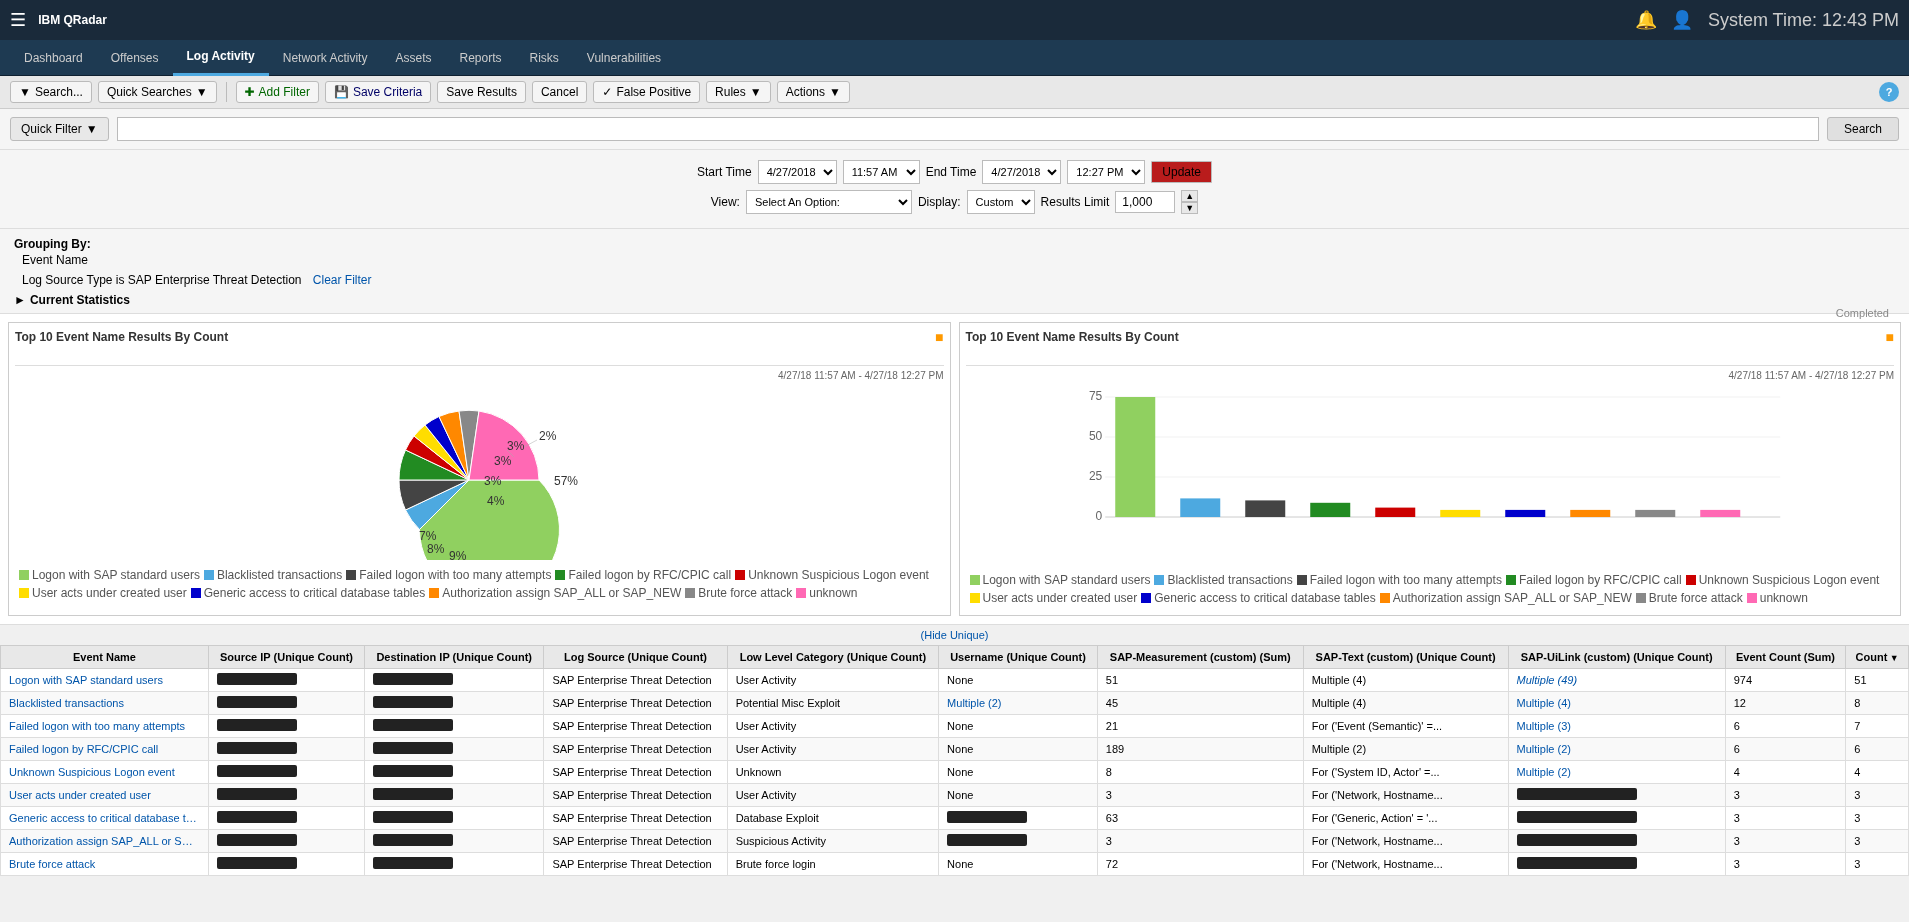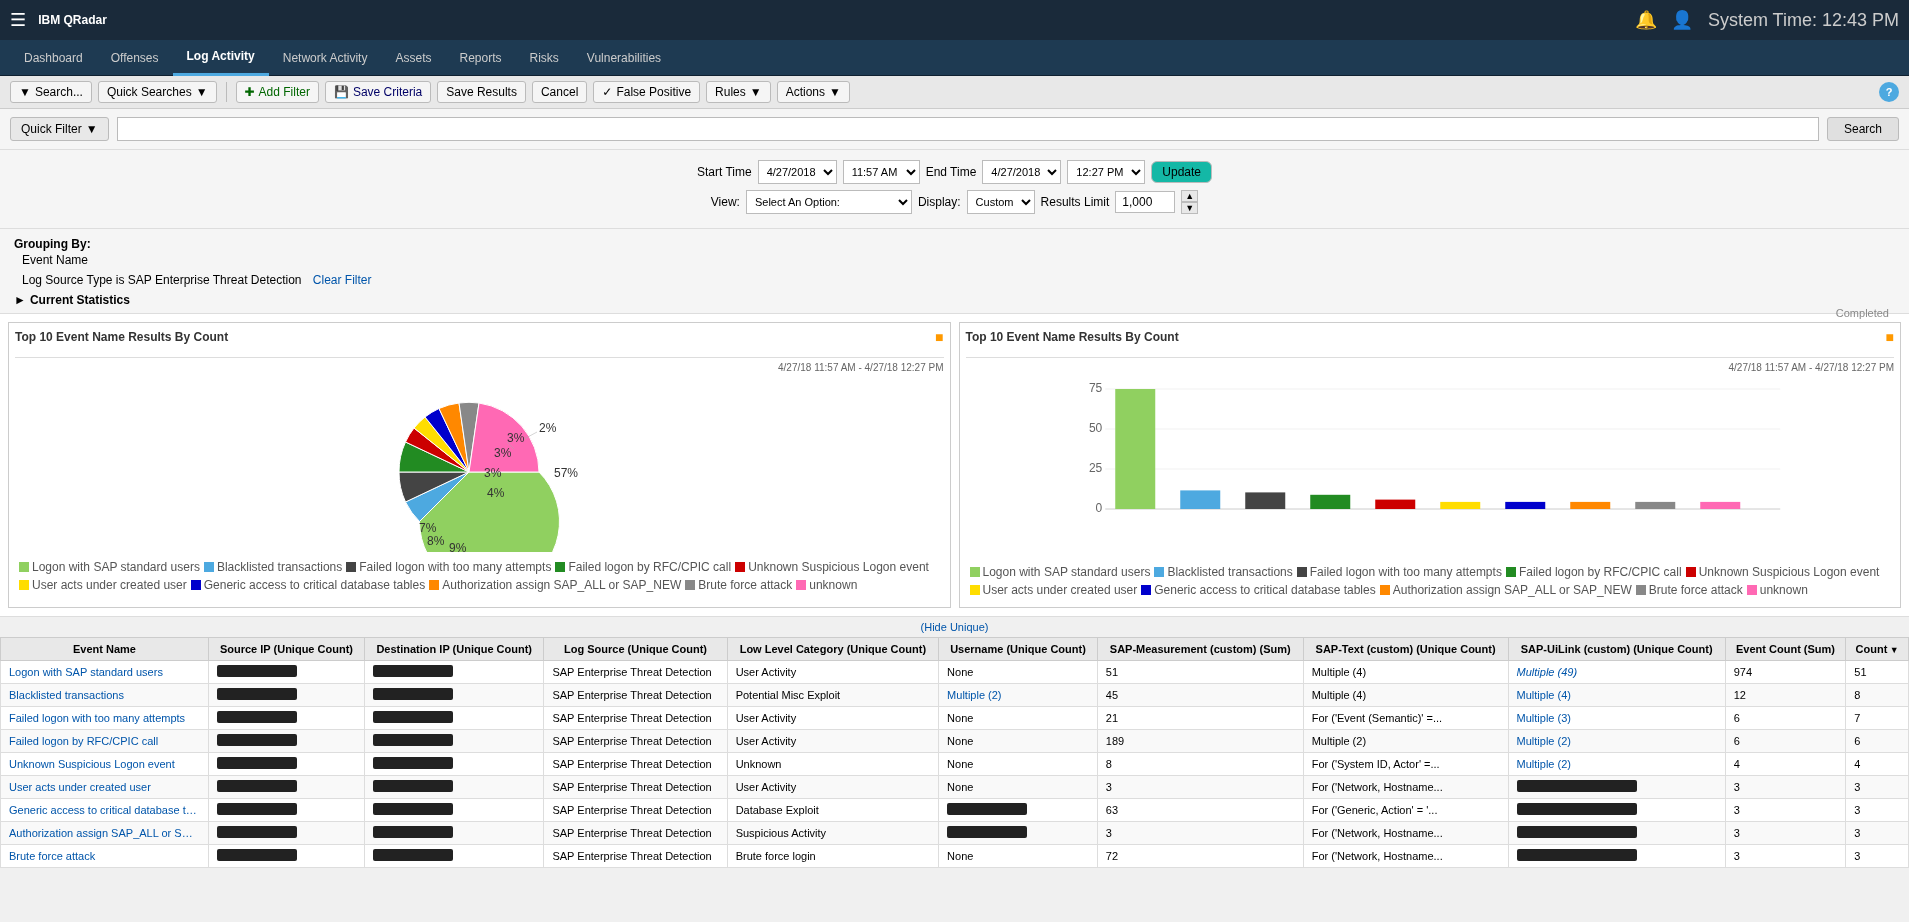--- a/index.html
+++ b/index.html
@@ -29,40 +29,40 @@
 
     
     .search-bar { background: #f5f5f5; border-bottom: 1px solid #ddd; padding: 8px 10px; display: flex; align-items: center; gap: 8px; }
     .quick-filter-btn { background: #e8e8e8; border: 1px solid #bbb; border-radius: 3px; padding: 4px 10px; cursor: pointer; display: flex; align-items: center; gap: 4px; font-size: 12px; white-space: nowrap; }
     .search-input { flex: 1; border: 1px solid #bbb; padding: 4px 8px; font-size: 12px; background: #fff; }
     .search-submit { background: #e0e0e0; border: 1px solid #bbb; border-radius: 3px; padding: 4px 16px; cursor: pointer; font-size: 12px; white-space: nowrap; }
 
     
     .filter-area { background: #f5f5f5; padding: 10px 14px; border-bottom: 1px solid #ddd; }
     .filter-time-row { display: flex; align-items: center; gap: 6px; margin-bottom: 6px; }
-    .update-btn { background: #14b8a6; border: 1px solid #bbb; border-radius: 6px; padding: 3px 10px; cursor: pointer; font-size: 12px; }
+    .update-btn { background: #b91c1c; border: 1px solid #bbb; border-radius: 1px; padding: 3px 10px; cursor: pointer; font-size: 12px; }
     .view-row { display: flex; align-items: center; gap: 6px; margin-bottom: 4px; }
     .results-input { border: 1px solid #bbb; padding: 3px 6px; font-size: 12px; background: #fff; width: 60px; }
     .spinner-btns { display: flex; flex-direction: column; }
     .spinner-btn { border: 1px solid #bbb; background: #e8e8e8; cursor: pointer; font-size: 9px; padding: 0 3px; line-height: 10px; }
 
     
     .info-area { background: #f5f5f5; padding: 8px 14px 6px; border-bottom: 1px solid #ddd; }
     .grouping-by { font-size: 12px; margin-bottom: 2px; }
     .grouping-value { font-size: 12px; margin-left: 8px; margin-bottom: 6px; }
     .current-filters-label { font-weight: bold; font-size: 12px; margin-bottom: 2px; }
     .filter-item { font-size: 12px; margin-left: 8px; margin-bottom: 6px; }
     .clear-filter { color: #0055aa; cursor: pointer; text-decoration: none; margin-left: 8px; }
     .current-stats { font-weight: bold; font-size: 12px; cursor: pointer; display: flex; align-items: center; gap: 4px; }
     .completed-status { position: absolute; right: 20px; color: #888; font-size: 11px; }
 
     
     .charts-section { display: flex; gap: 8px; padding: 8px; background: #fff; }
     .chart-panel { flex: 1; border: 1px solid #ccc; background: #fff; padding: 6px; }
-    .chart-panel-title { font-size: 11px; font-weight: bold; color: #333; margin-bottom: 4px; border-bottom: 1px solid #ddd; padding-bottom: 12px; display: flex; align-items: center; justify-content: space-between; }
+    .chart-panel-title { font-size: 11px; font-weight: bold; color: #333; margin-bottom: 4px; border-bottom: 1px solid #ddd; padding-bottom: 20px; display: flex; align-items: center; justify-content: space-between; }
     .chart-date-range { font-size: 10px; color: #666; text-align: right; margin-bottom: 4px; }
     .chart-inner { display: flex; flex-direction: column; align-items: center; }
     .legend { font-size: 10px; color: #555; margin-top: 4px; display: flex; flex-wrap: wrap; gap: 4px; align-items: center; padding: 4px; }
     .legend-item { display: flex; align-items: center; gap: 3px; }
     .legend-color { width: 10px; height: 10px; display: inline-block; }
     .hide-charts { text-align: center; font-size: 11px; color: #0055aa; cursor: pointer; padding: 4px; border-top: 1px solid #ddd; }
 
     
     .bar-chart-container { width: 100%; height: 180px; position: relative; }
     .bar-chart-svg { width: 100%; height: 160px; }

